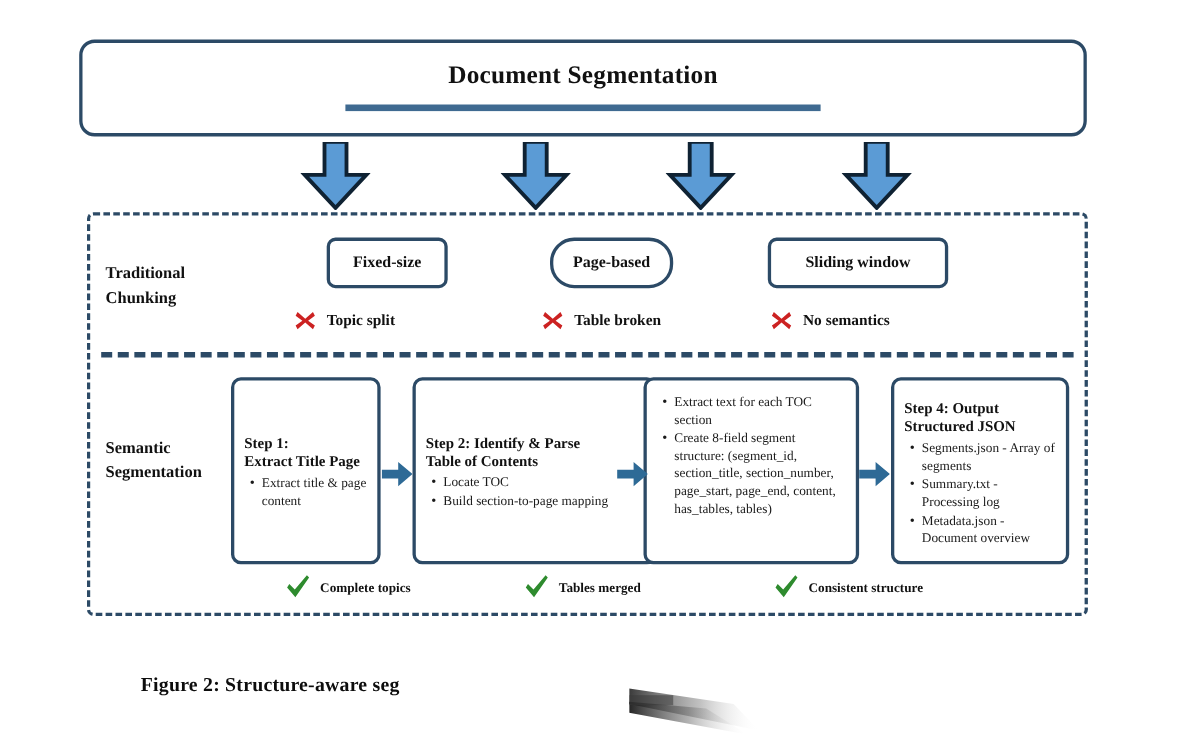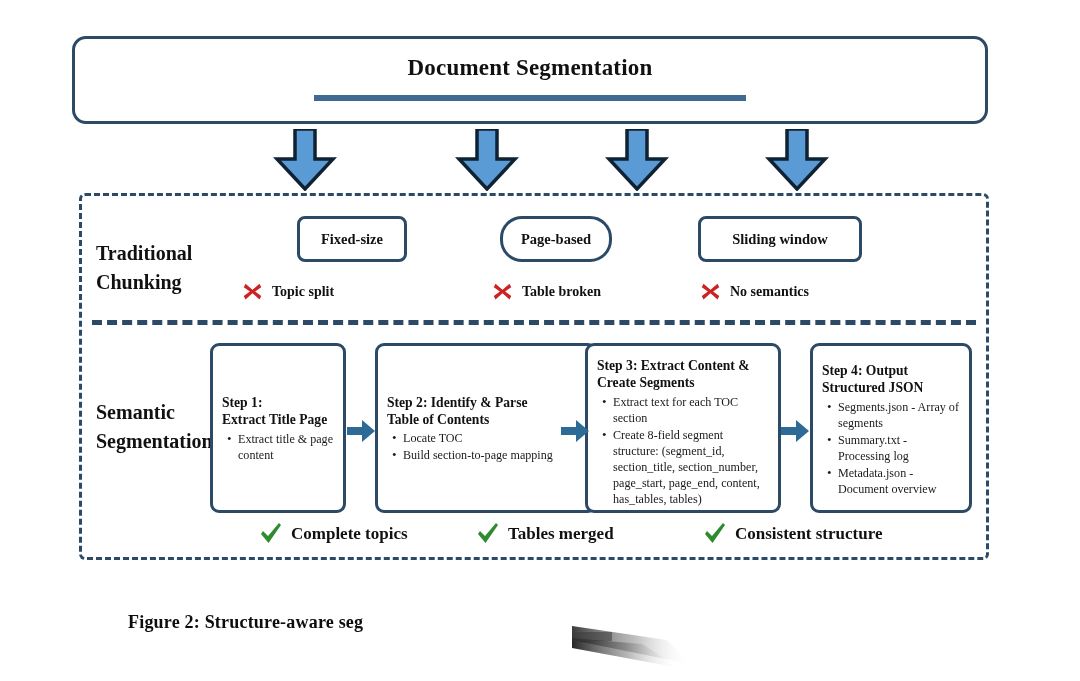--- a/index.html
+++ b/index.html
@@ -72,21 +72,21 @@
     left: 92px;
     top: 320px;
     width: 884px;
     height: 0;
     border-top: 5px dashed #2c4a66;
   }
 
   
   .row-label {
     position: absolute;
-    font-size: 20px;
+    font-size: 15px;
     font-weight: bold;
     color: #111111;
     line-height: 1.45;
   }
   .row-label.traditional { left: 96px; top: 239px; width: 110px; }
   .row-label.semantic    { left: 96px; top: 398px; width: 120px; }
 
   
   .chunk-box {
     position: absolute;
@@ -172,21 +172,21 @@
   
   .pos-item {
     position: absolute;
     display: flex;
     align-items: center;
     gap: 8px;
     top: 522px;
   }
   .check-icon { width: 24px; height: 24px; flex: 0 0 auto; }
   .pos-label {
-    font-size: 17px;
+    font-size: 12px;
     font-weight: bold;
     color: #111111;
     white-space: nowrap;
   }
 
   
   .caption {
     position: absolute;
     left: 128px;
     top: 612px;
@@ -243,21 +243,21 @@
 </div>
 <div class="row-label semantic">
   <span>Semantic</span><br>
   <span>Segmentation</span>
 </div>
 
 <div class="chunk-box" style="left:297px; top:216px; width:110px;">Fixed-size</div>
 <div class="chunk-box" style="left:500px; top:216px; width:112px;border-radius:22px;">Page-based</div>
 <div class="chunk-box" style="left:698px; top:216px; width:164px;">Sliding window</div>
 
-<div class="neg-item" style="left:242px;justify-content:center;">
+<div class="neg-item" style="left:267px;justify-content:center;">
   <span class="x-icon">
     <svg viewBox="0 0 24 24" width="21" height="21">
       <path d="M4 3 L12 10 L20 3 L22 7 L15 12 L22 17 L20 21 L12 14 L4 21 L2 17 L9 12 L2 7 Z" fill="#cc2222"></path>
     </svg>
   </span>
   <span class="neg-label">Topic split</span>
 </div>
 <div class="neg-item" style="left:492px;">
   <span class="x-icon">
     <svg viewBox="0 0 24 24" width="21" height="21">
@@ -290,24 +290,20 @@
     <span>Step 2: Identify &amp; Parse</span><br>
     <span>Table of Contents</span>
   </div>
   <ul class="step-bullets">
     <li>Locate TOC</li>
     <li>Build section-to-page mapping</li>
   </ul>
 </div>
 
 <div class="step-box" style="left:585px; width:196px; padding-top:11px;">
-  <div class="step-title">
-    <span>Step 3: Extract Content &amp;</span><br>
-    <span>Create Segments</span>
-  </div>
   <ul class="step-bullets">
     <li>Extract text for each TOC section</li>
     <li>Create 8-field segment structure: (segment_id, section_title, section_number, page_start, page_end, content, has_tables, tables)</li>
   </ul>
 </div>
 
 <div class="step-box" style="left:810px; width:162px; padding-top:16px;">
   <div class="step-title">
     <span>Step 4: Output</span><br>
     <span>Structured JSON</span>

